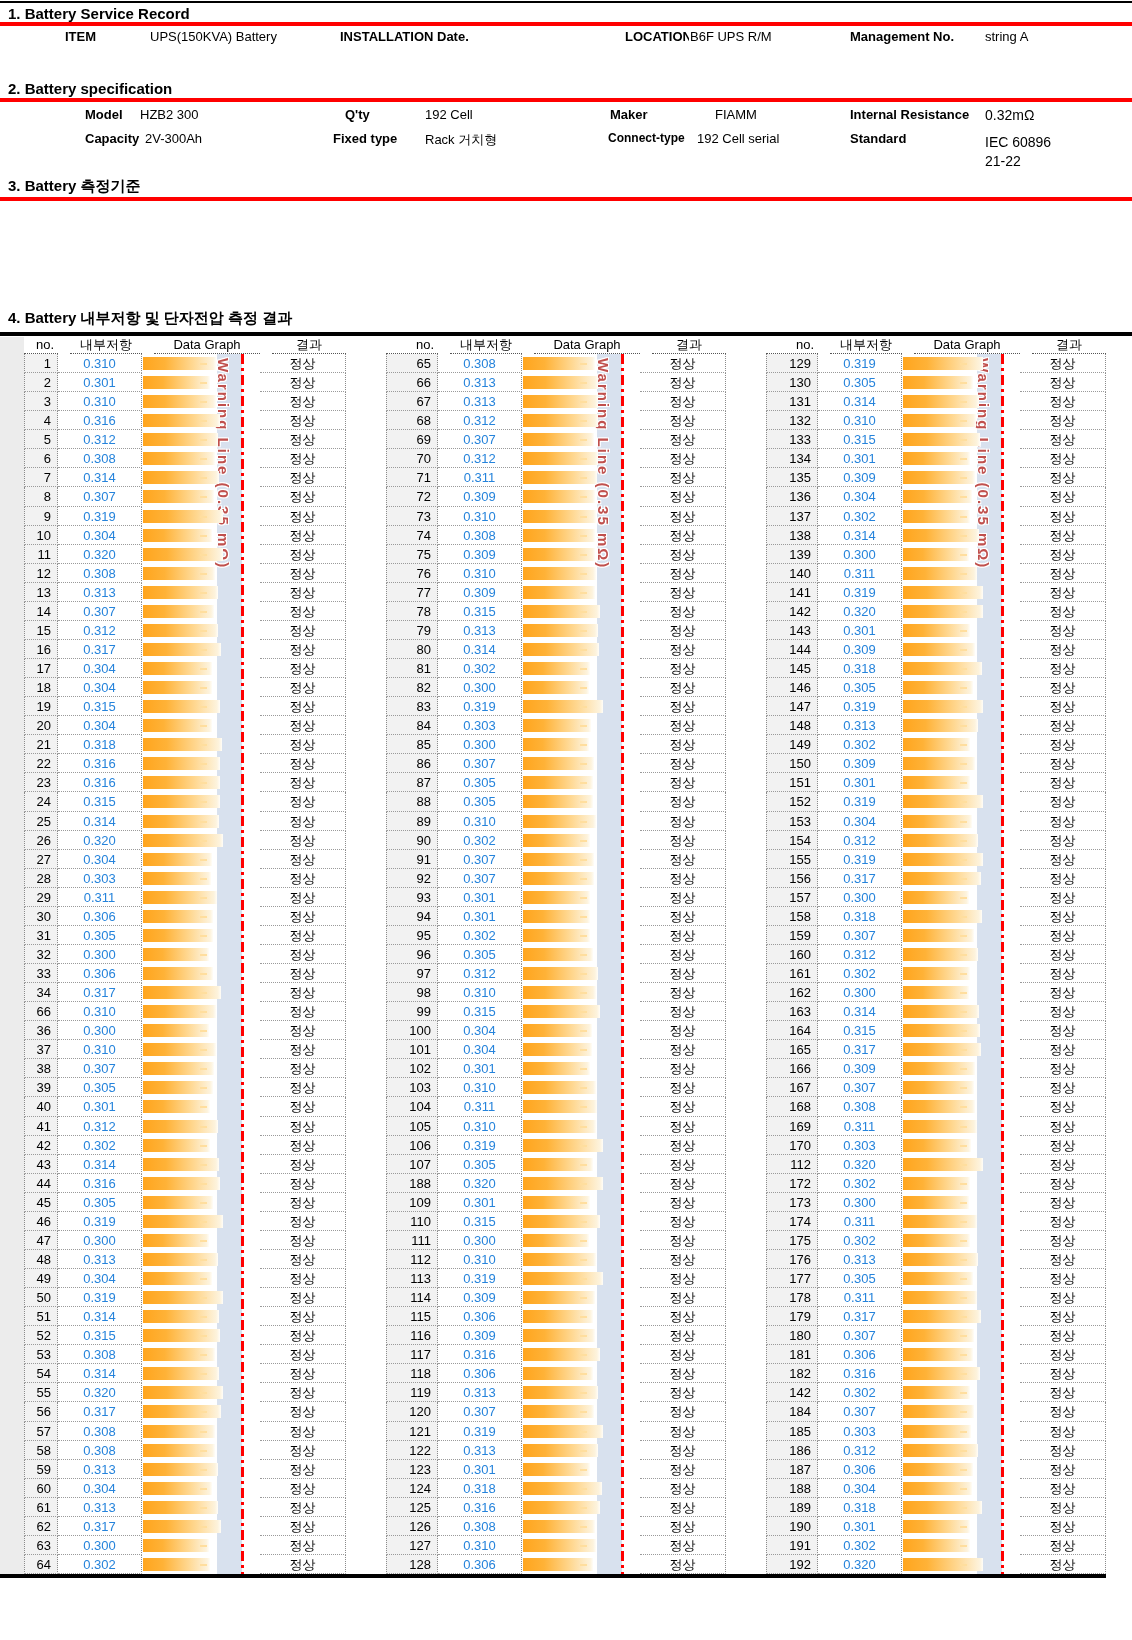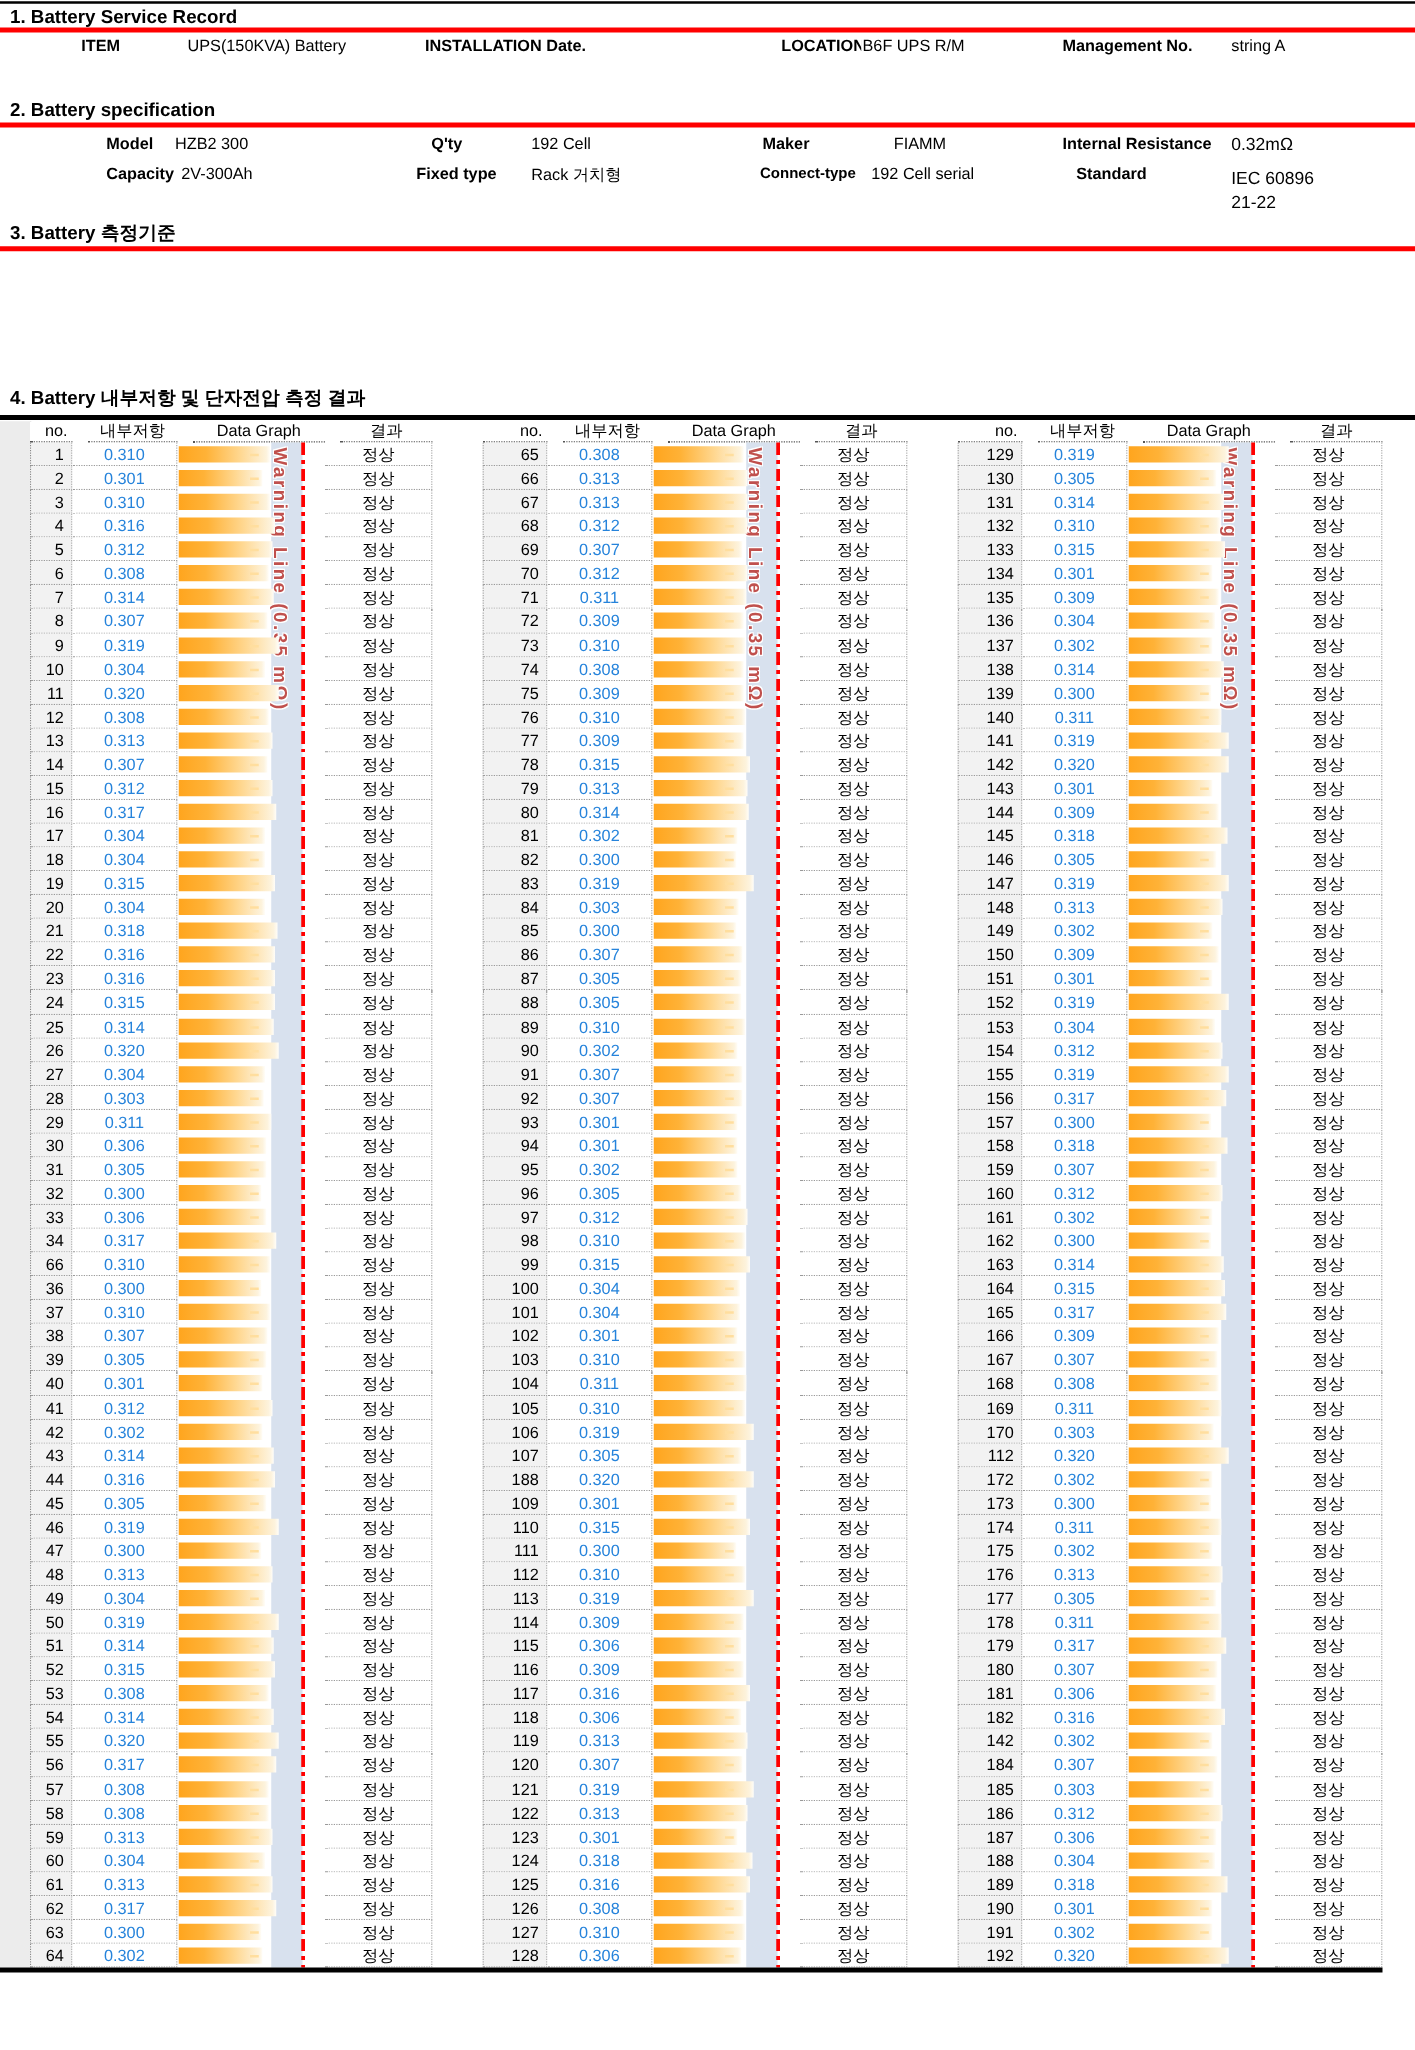--- a/index.html
+++ b/index.html
@@ -77,21 +77,21 @@
   <div class="abs val" style="top:107px;left:715px;">FIAMM</div>
   <div class="abs lbl clip" style="top:107px;left:850px;width:128px;">Internal Resistance</div>
   <div class="abs val big" style="top:107px;left:985px;">0.32mΩ</div>
 
   <div class="abs lbl" style="top:131px;left:85px;">Capacity</div>
   <div class="abs val" style="top:131px;left:145px;">2V-300Ah</div>
   <div class="abs lbl" style="top:131px;left:333px;">Fixed type</div>
   <div class="abs val" style="top:131px;left:425px;">Rack 거치형</div>
   <div class="abs lbl" style="top:131px;left:608px;font-size:12px;">Connect-type</div>
   <div class="abs val" style="top:131px;left:697px;">192 Cell serial</div>
-  <div class="abs lbl" style="top:131px;left:850px;margin-left:11px;">Standard</div>
+  <div class="abs lbl" style="top:131px;left:850px;">Standard</div>
   <div class="abs val big wrapval" style="top:133px;left:985px;width:90px;">IEC 60896 21-22</div>
 
   <div class="abs sec-title" style="top:177px;left:8px;">3. Battery 측정기준</div>
   <div class="redline" style="top:197px;"></div>
 
   <div class="abs sec-title" style="top:309px;left:8px;">4.  Battery 내부저항 및 단자전압 측정 결과</div>
   <div class="blackline" style="top:332px;"></div>
 
   <div class="tablewrap">
     <div class="gutter"></div>

